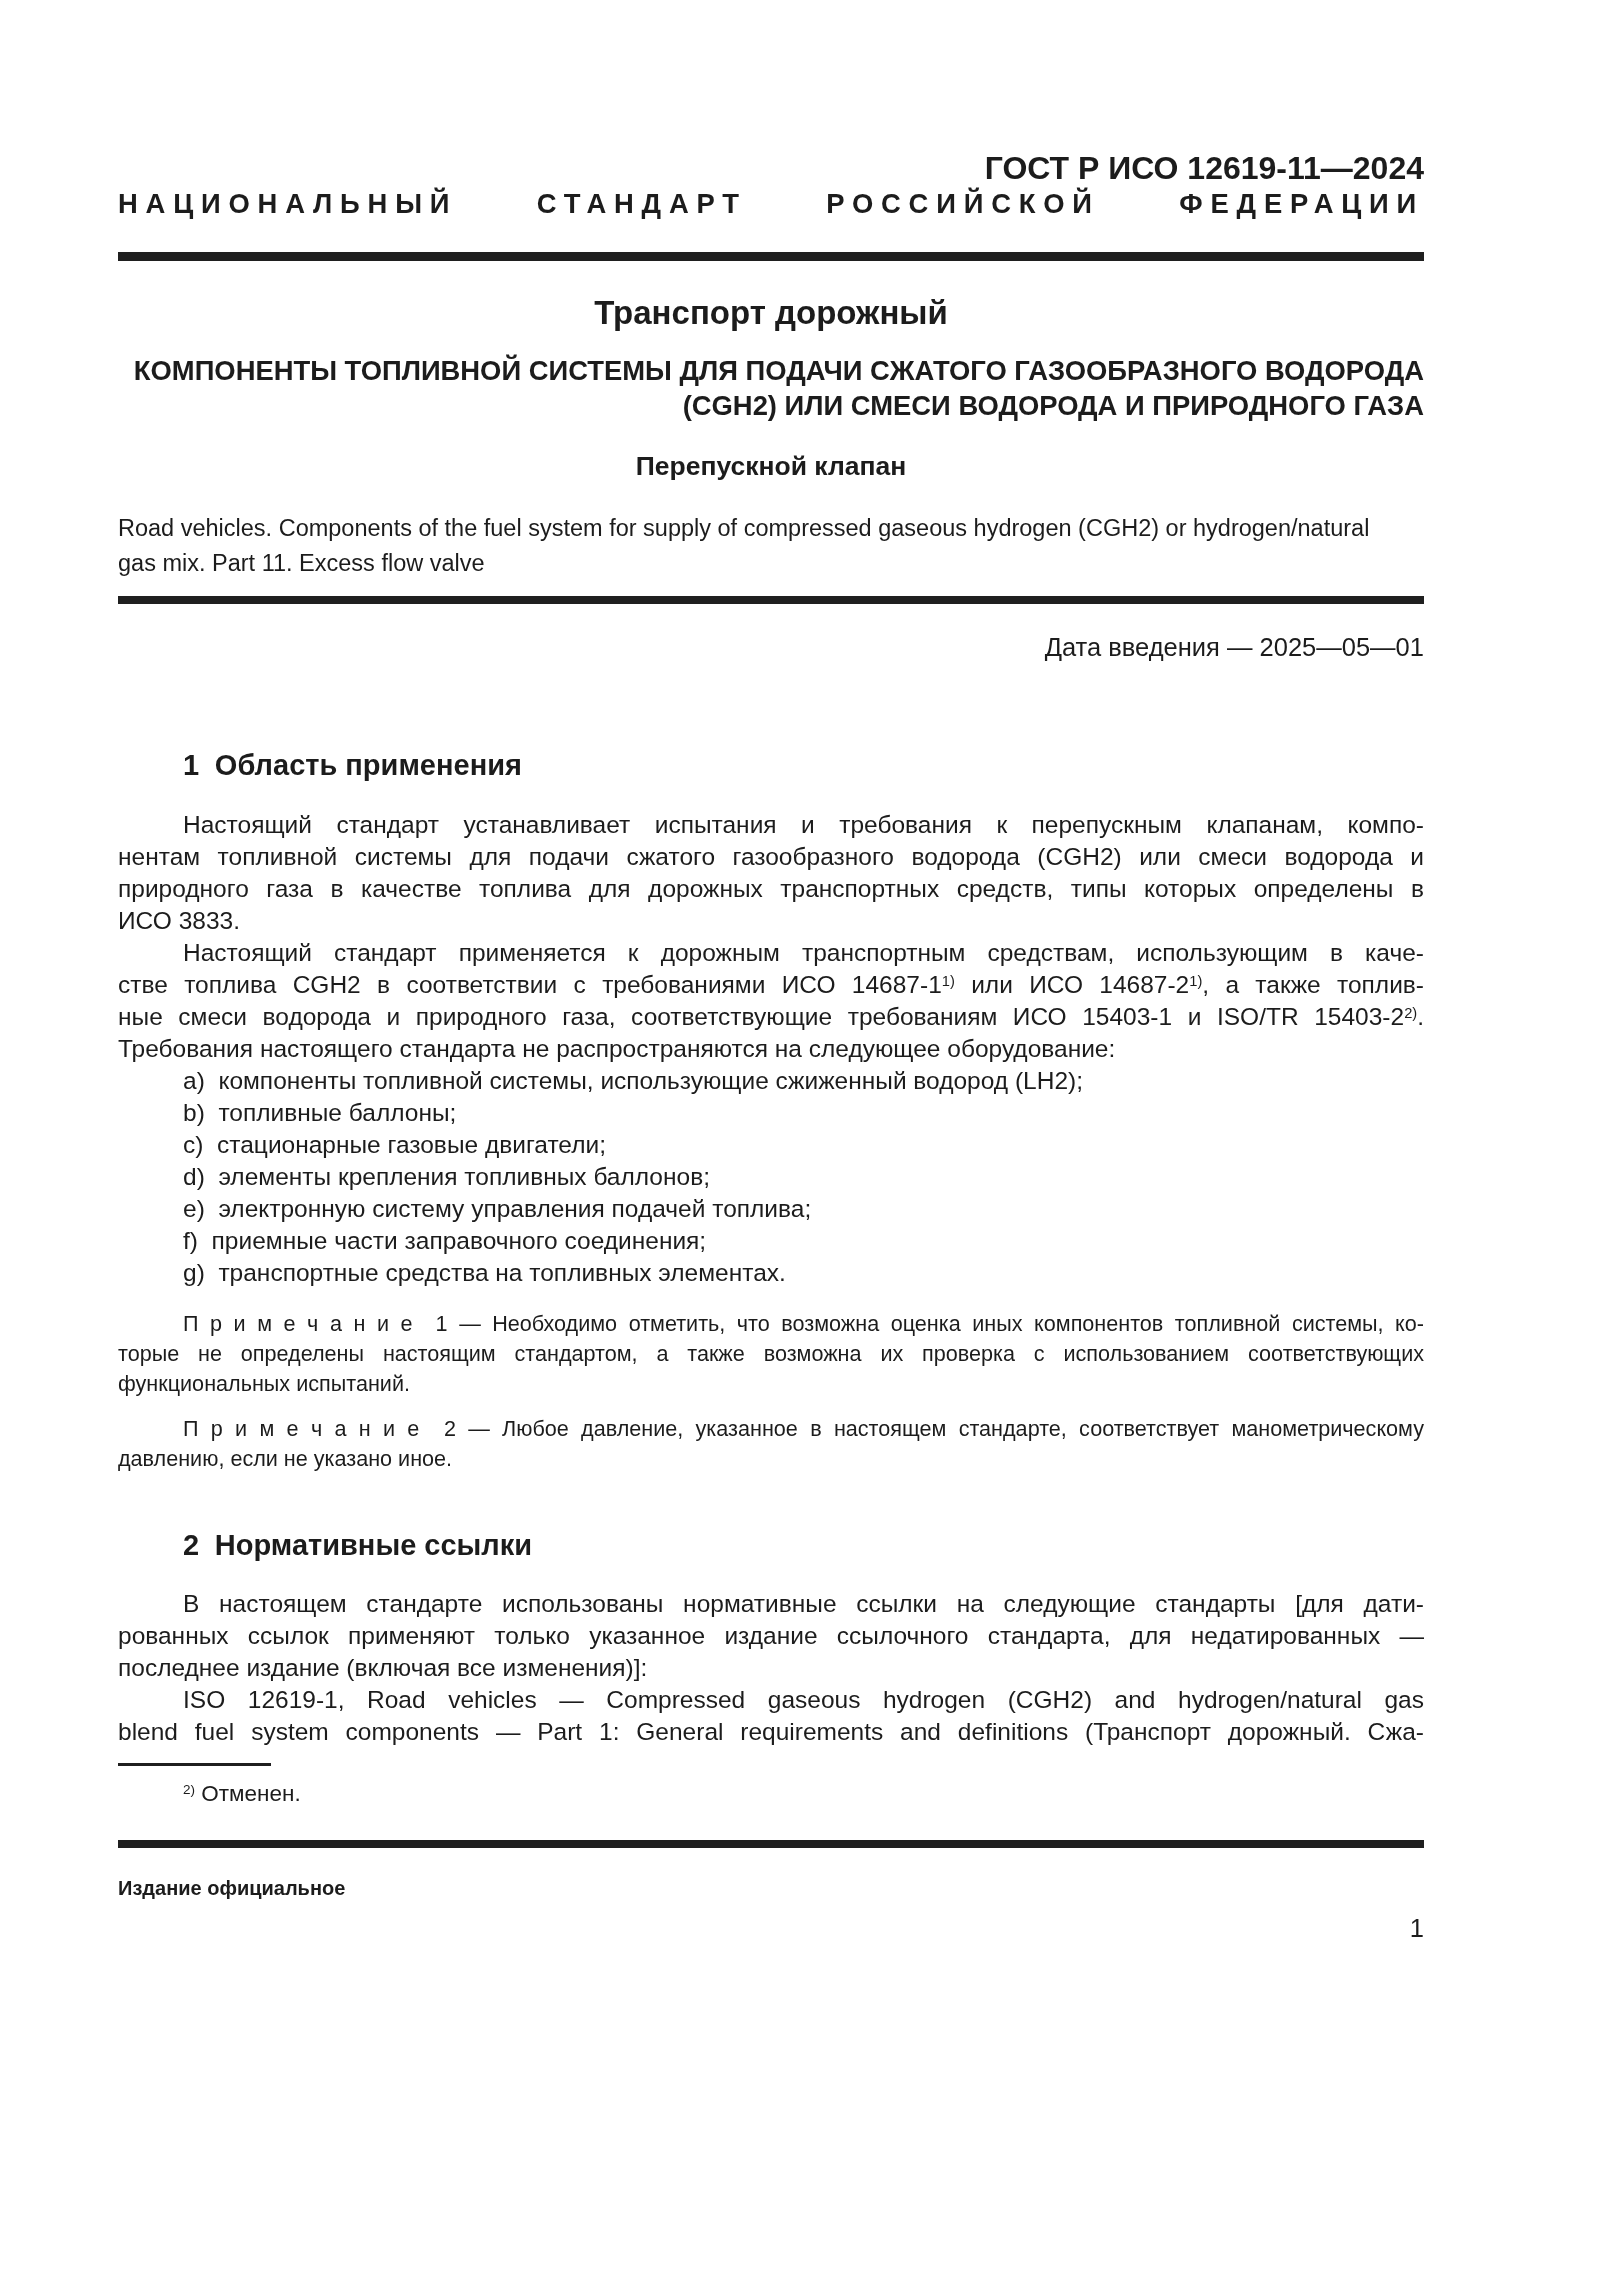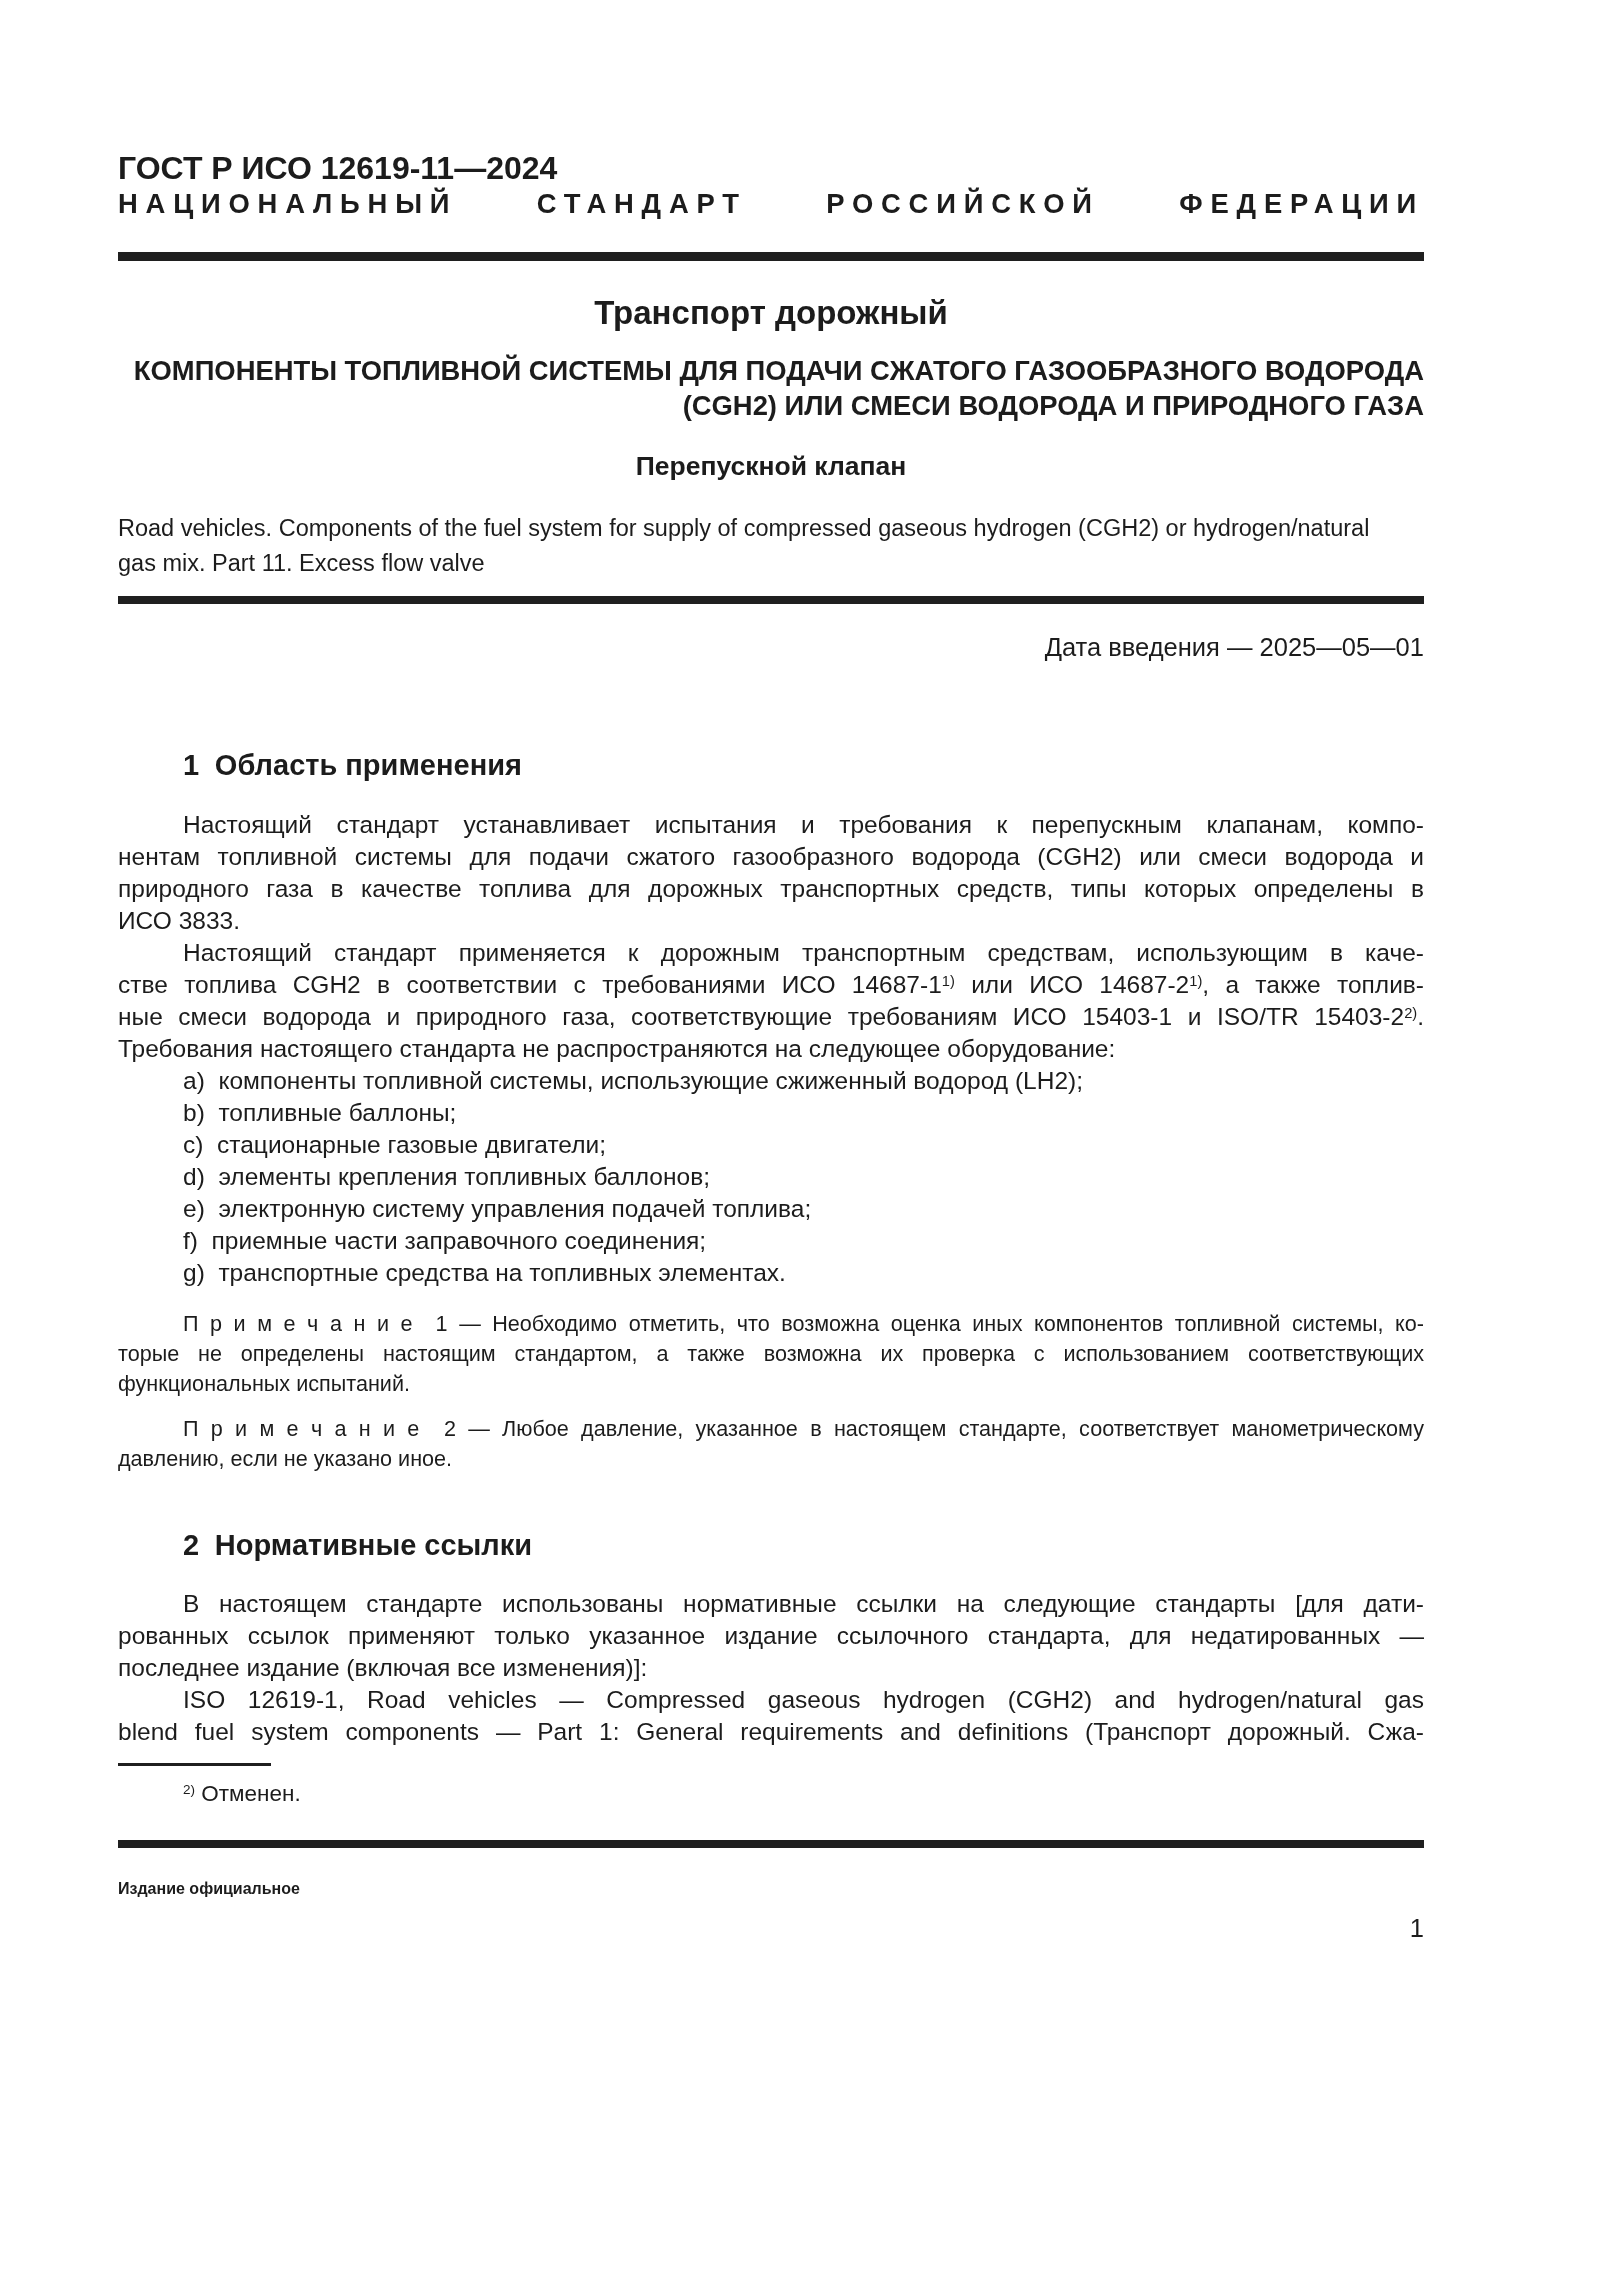--- a/index.html
+++ b/index.html
@@ -13,20 +13,21 @@
     overflow: hidden;
   }
   .content {
     margin-left: 118px;
     width: 1306px;
   }
   .doc-code {
     margin-top: 149px;
     font-size: 32px;
     font-weight: bold;
+    text-align: right;
     line-height: 39px;
   }
   .banner {
     font-size: 27.4px;
     font-weight: bold;
     letter-spacing: 7.8px;
     word-spacing: 13.7px;
     line-height: 31px;
     text-align: justify;
     text-align-last: justify;
@@ -103,21 +104,21 @@
     top: -0.5em;
   }
   .fn-sep {
     margin-top: 15.7px;
     width: 153px;
     border-top: 3.9px solid #1f1f1f;
   }
   .footnotes { margin-top: 9.8px; font-size: 22.5px; line-height: 35px; }
   .edition {
     margin-top: 25.5px;
-    font-size: 16px;
+    font-size: 20px;
     font-weight: bold;
     line-height: 29px;
   }
   .page-num {
     margin-top: 11.8px;
     font-size: 25.5px;
     text-align: right;
     line-height: 29px;
   }
 </style>

